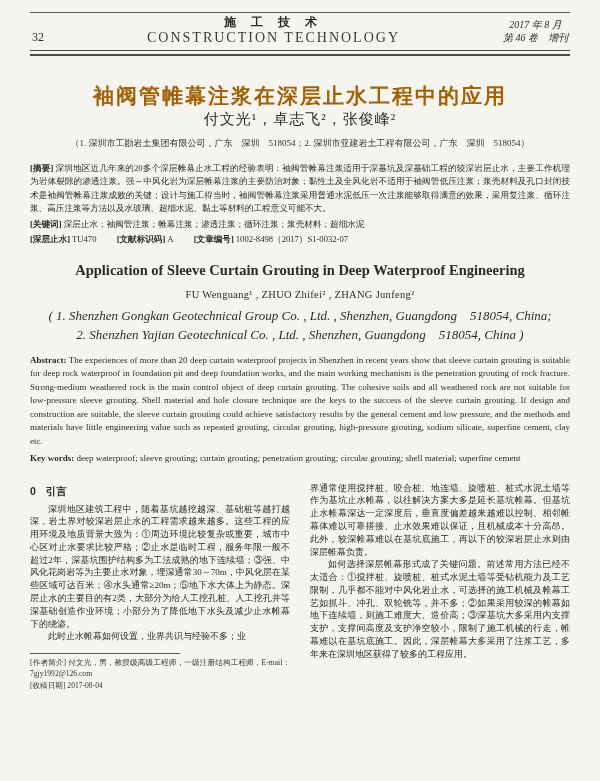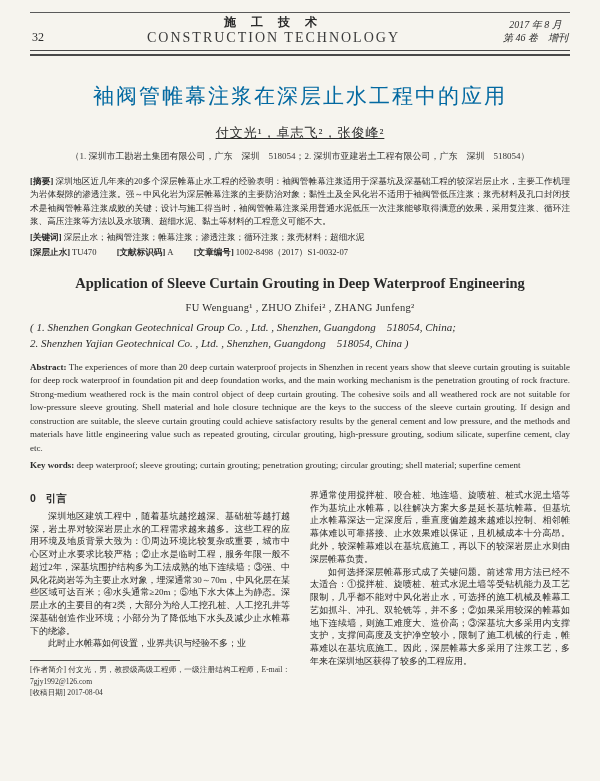--- a/index.html
+++ b/index.html
@@ -19,34 +19,34 @@
   .hdr{display:flex;align-items:center;justify-content:space-between;padding:3px 2px 4px 2px;}
   .hdr-page{font-size:12px;align-self:flex-end;padding-bottom:1px;}
   .hdr-center{text-align:center;line-height:1.15;}
   .hdr-cn{font-size:12px;font-weight:bold;letter-spacing:6px;}
   .hdr-en{font-size:14px;letter-spacing:2px;color:#3b3b3b;}
   .hdr-right{text-align:center;line-height:1.3;font-style:italic;}
   .hdr-date{font-size:10px;}
   .hdr-vol{font-size:10px;}
   .hdr-doublerule{height:3px;border-top:1px solid #4a4a4a;border-bottom:2px solid #4a4a4a;}
   
-  .title-cn{margin-top:26px;text-align:center;font-size:21px;font-weight:normal;letter-spacing:2px;color:#0369a1;}
-  .authors-cn{margin-top:14px;text-align:center;font-size:13px;letter-spacing:1px;text-decoration:underline;}
+  .title-cn{margin-top:26px;text-align:center;font-size:21px;font-weight:bold;letter-spacing:2px;color:#a16207;}
+  .authors-cn{text-align:center;font-size:15px;letter-spacing:1px;}
   .affil-cn{margin-top:8px;text-align:center;font-size:9px;color:#333;}
   
   .abs-cn{margin-top:12px;font-size:8.6px;line-height:1.55;text-align:justify;}
   .abs-cn .lbl,.kw-cn .lbl,.cls .lbl{font-weight:bold;}
   .kw-cn{margin-top:3px;font-size:8.6px;line-height:1.5;text-align:justify;}
   .cls{margin-top:3px;font-size:8.6px;}
   .cls span{margin-right:2px;}
   .cls .gap{display:inline-block;width:14px;}
   
   .title-en{margin-top:16px;text-align:center;font-size:14.5px;font-weight:bold;}
   .authors-en{margin-top:10px;text-align:center;font-size:10.5px;letter-spacing:.3px;}
-  .affil-en{margin-top:7px;font-style:italic;font-size:11px;line-height:1.45;}
+  .affil-en{margin-top:7px;text-align:center;font-style:italic;font-size:13px;line-height:1.45;}
   .abs-en{margin-top:9px;font-size:9px;line-height:1.5;text-align:justify;}
   .abs-en .lbl,.kw-en .lbl{font-weight:bold;}
   .kw-en{margin-top:4px;font-size:9px;line-height:1.5;text-align:justify;}
   
   .body-cols{display:flex;gap:20px;margin-top:16px;}
   .col{width:260px;font-size:9px;line-height:1.42;text-align:justify;}
   .sec-head{font-weight:bold;font-size:10.5px;margin:2px 0 4px 0;font-family:"Liberation Sans","DejaVu Sans",sans-serif;}
   .sec-head .num{margin-right:10px;}
   .col p{margin:0;text-indent:2em;}
   .col p.noindent{text-indent:0;}

